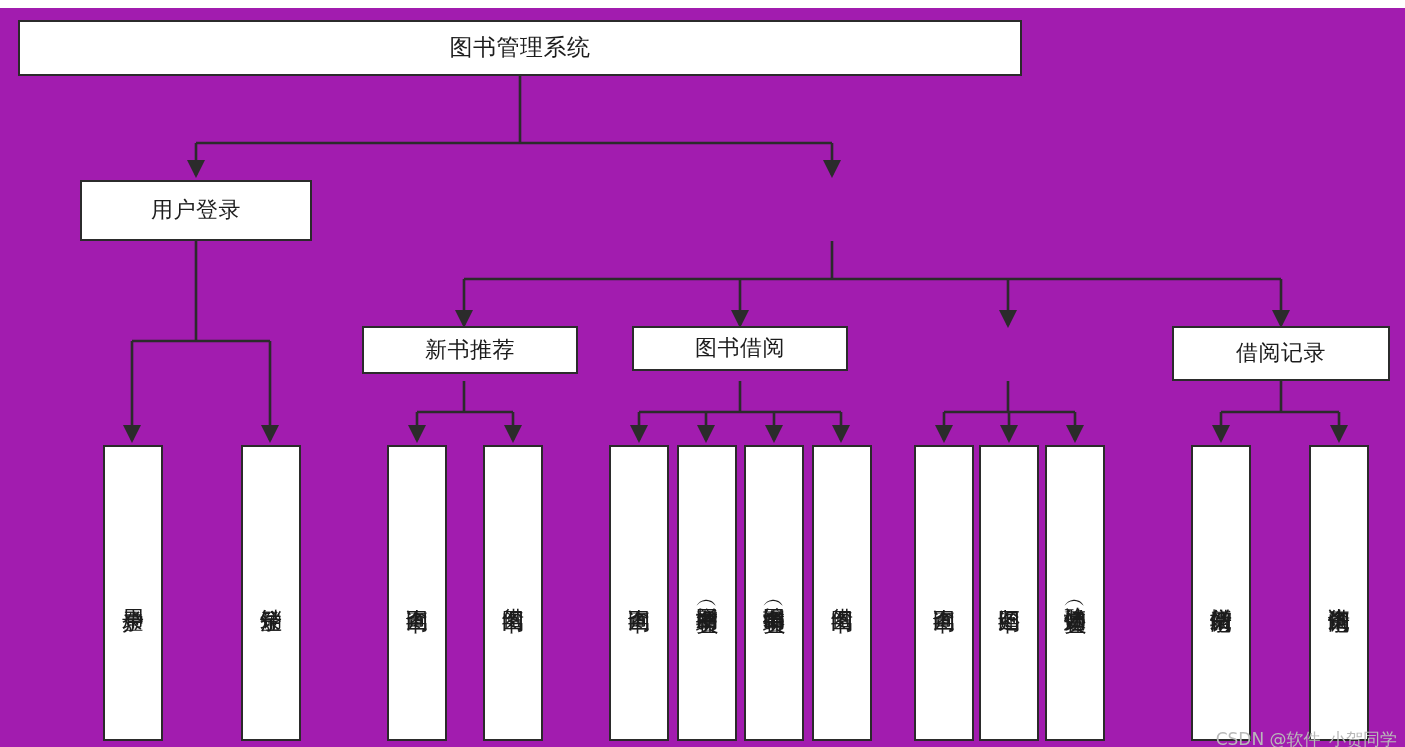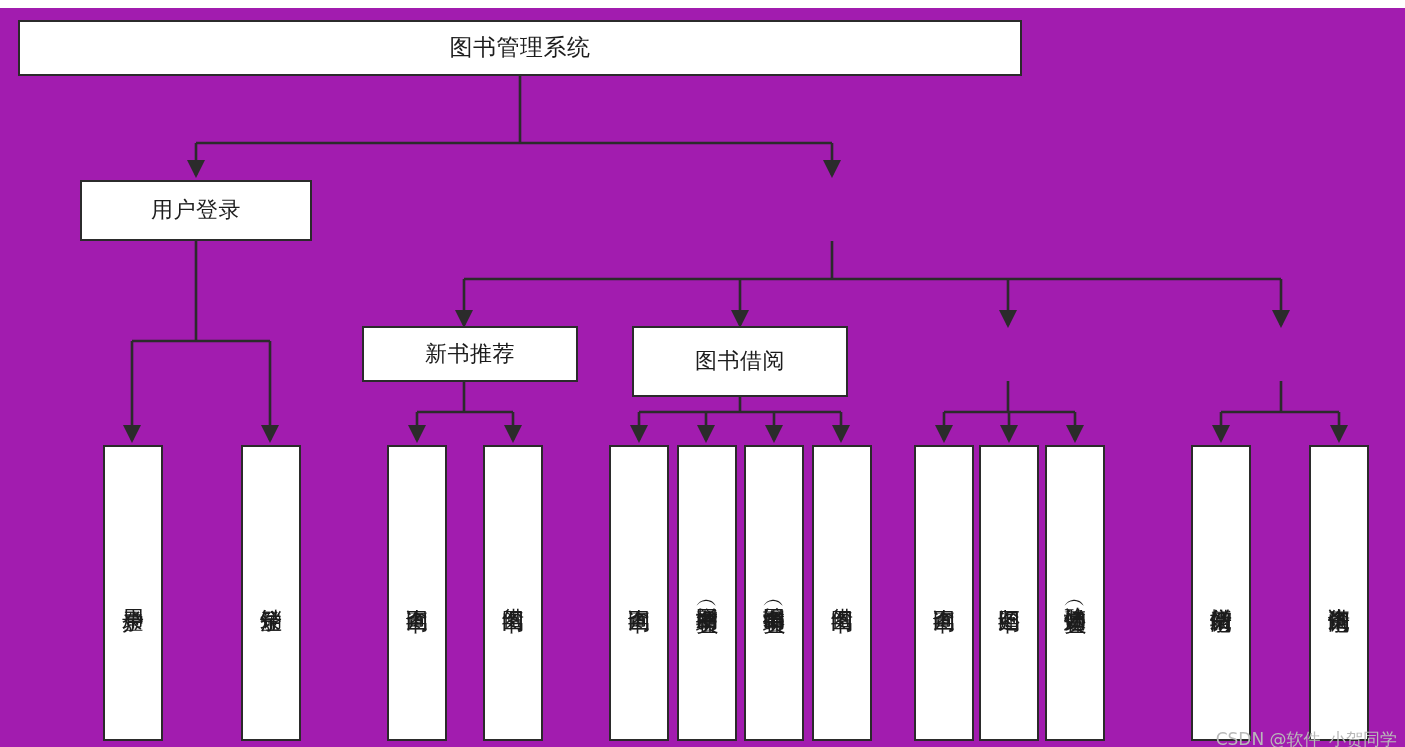--- a/index.html
+++ b/index.html
@@ -127,25 +127,28 @@
   </svg>
 
   <div class="node node-h" id="root-node" style="left:18px; top:12px; width:1004px; height:56px;">
     <span class="label">图书管理系统</span>
   </div>
 
   <div class="node node-h" style="left:80px; top:172px; width:232px; height:61px;">
     <span class="label">用户登录</span>
   </div>
 
-  <div class="node node-h" style="left:362px; top:318px; width:216px; height:56px;">
+  <div class="node node-h" style="left:362px; top:318px; width:216px; height:48px;">
     <span class="label">新书推荐</span>
   </div>
-  <div class="node node-h" style="left:632px; top:318px; width:216px; height:71px;">
+  <div class="node node-h" style="left:632px; top:318px; width:216px; height:45px;">
     <span class="label">图书借阅</span>
+  </div>
+  <div class="node node-h" style="left:1172px; top:318px; width:218px; height:55px;">
+    <span class="label">借阅记录</span>
   </div>
 
   <div class="node node-v" style="left:103px; top:437px; width:60px; height:296px;">
     <span class="label">用户登录</span>
   </div>
   <div class="node node-v" style="left:241px; top:437px; width:60px; height:296px;">
     <span class="label">注销登录</span>
   </div>
 
   <div class="node node-v" style="left:387px; top:437px; width:60px; height:296px;">

